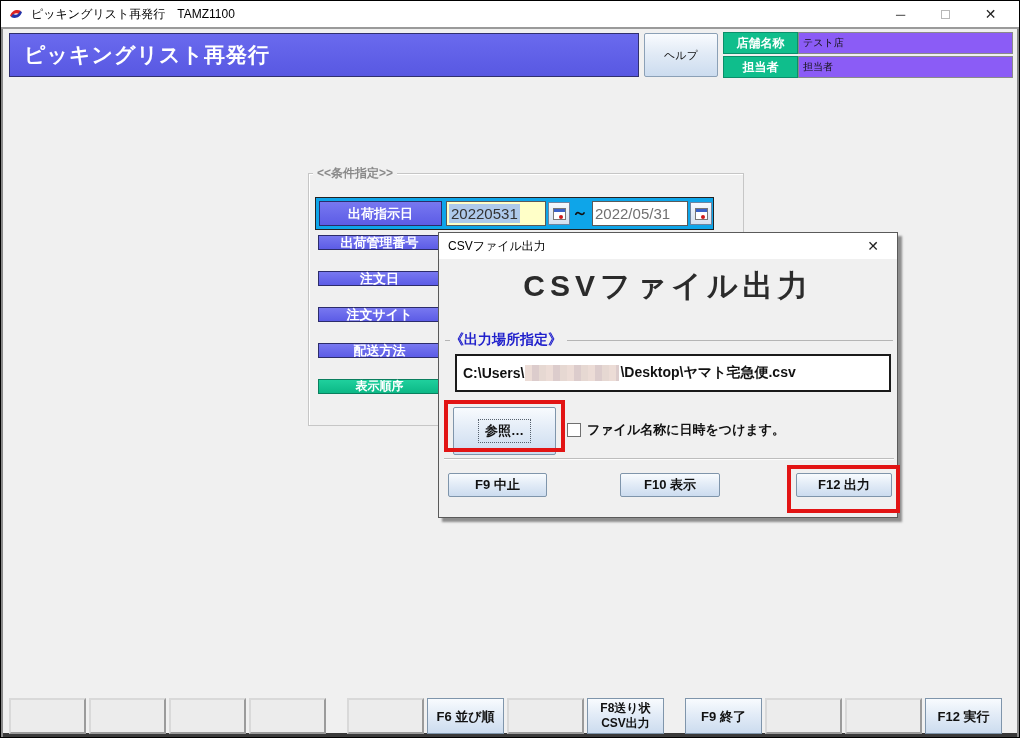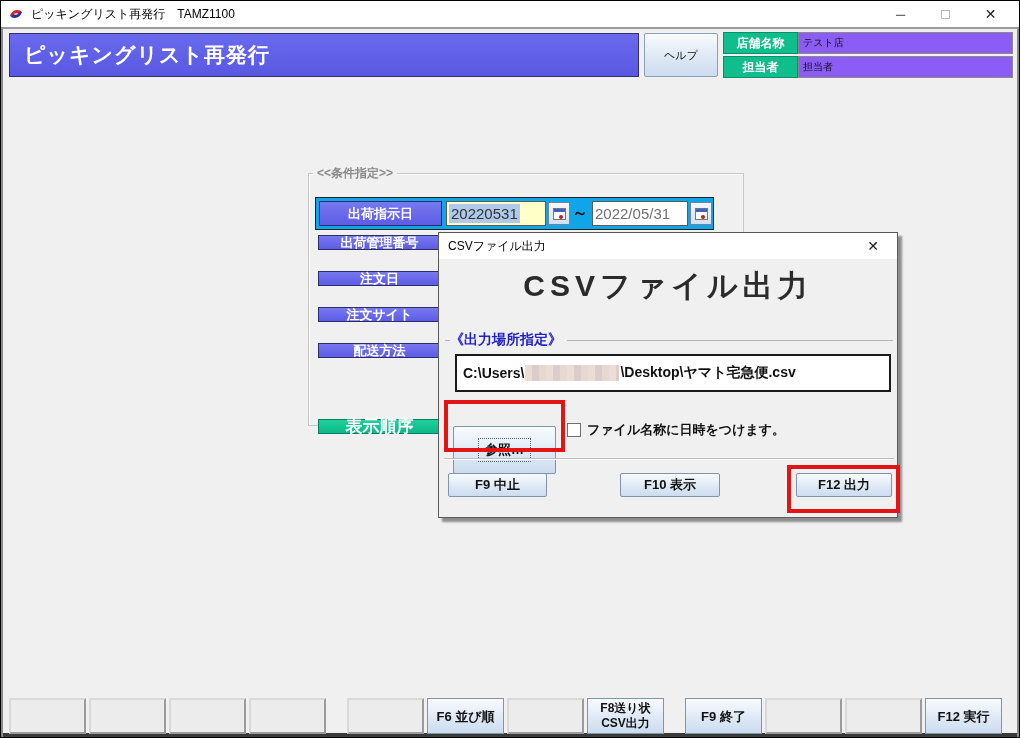--- a/index.html
+++ b/index.html
@@ -51,21 +51,21 @@
   
   .cond-group { position:absolute; left:307px; top:146px; width:436px; height:253px; border:1px solid #c6c6c6; box-shadow:1px 1px 0 #fff inset; }
   .cond-label { position:absolute; left:4px; top:-9px; background:#f0f0f0; padding:0 4px; font-size:12px; font-weight:bold; color:#8a8a8a; }
   .date-row { position:absolute; left:6px; top:23px; width:399px; height:33px; border:1px solid #222; background:#0ea5e9; }
   .purple-btn {
     background:linear-gradient(#7878f0,#5c5ce6); border:1px solid #2c2c6a; color:#fff;
     font-size:13px; font-weight:bold; display:flex; align-items:center; justify-content:center; cursor:pointer;
   }
   .green-btn {
     background:linear-gradient(#1fd09d,#0cb886); border:1px solid #0a7f5e; color:#fff;
-    font-size:17px; font-weight:bold; display:flex; align-items:center; justify-content:center; cursor:pointer;margin-top:40px;
+    font-size:12px; font-weight:bold; display:flex; align-items:center; justify-content:center; cursor:pointer;
   }
   .date-row .date-label { position:absolute; left:3px; top:3px; width:123px; height:25px; }
   .date-field { position:absolute; top:3px; height:25px; border:1px solid #5a5a5a; font-size:15px; display:flex; align-items:center; padding-left:2px; }
   .date-from { left:130px; width:100px; background:#ffffc8; color:#333; }
   .date-from .sel { background:#aec9ea; padding:1px 2px; }
   .date-to { left:276px; width:96px; background:#fff; color:#707070; }
   .cal-btn { position:absolute; top:4px; width:22px; height:23px; background:linear-gradient(#f6f9fd,#d4e0ef); border:1px solid #6e84a0; display:flex; align-items:center; justify-content:center; cursor:pointer; }
   .cal-btn.c1 { left:232px; } .cal-btn.c2 { left:374px; }
   .cal-icon { position:relative; width:13px; height:12px; background:#fff; border:1px solid #777; }
   .cal-icon::before { content:""; position:absolute; left:0; right:0; top:0; height:3px; background:#3b62c8; }
@@ -95,21 +95,21 @@
       repeating-linear-gradient(90deg,#ecdcd6 0 7px,#dccccc 7px 14px,#e6d8d2 14px 21px),
       repeating-linear-gradient(0deg,rgba(255,255,255,.35) 0 5px,rgba(180,160,160,.25) 5px 10px);
   }
   .red-box { position:absolute; border:4px solid #e21414; background:transparent; pointer-events:none; }
   .browse-box { left:5px; top:167px; width:121px; height:52px; }
   .output-box { left:348px; top:232px; width:113px; height:48px; }
   .blue-btn {
     background:linear-gradient(#f8fbfe,#e3ecf7 45%,#ccdcef); border:1px solid #7f95ab; border-radius:2px;
     display:flex; align-items:center; justify-content:center; font-size:13px; font-weight:bold; color:#111; cursor:pointer;
   }
-  .browse-btn { position:absolute; left:14px; top:174px; width:103px; height:48px;margin-top:19px; }
+  .browse-btn { position:absolute; left:14px; top:174px; width:103px; height:48px; }
   .focus-rect { border:1px dotted #55606c; padding:2px 6px; }
   .checkbox { position:absolute; left:128px; top:190px; width:14px; height:14px; background:#fff; border:1px solid #707070; cursor:pointer; }
   .cb-label { position:absolute; left:148px; top:188px; font-size:13px; font-weight:600; color:#111; }
   .dlg-sep { position:absolute; left:5px; top:225px; width:450px; border-top:1px solid #bdbdbd; border-bottom:1px solid #fdfdfd; }
   .dlg-btn { position:absolute; top:240px; height:24px; }
   .dlg-btn.cancel { left:9px;  width:99px; }
   .dlg-btn.view  { left:181px; width:100px; }
   .dlg-btn.output{ left:357px; width:96px; }
 
   

